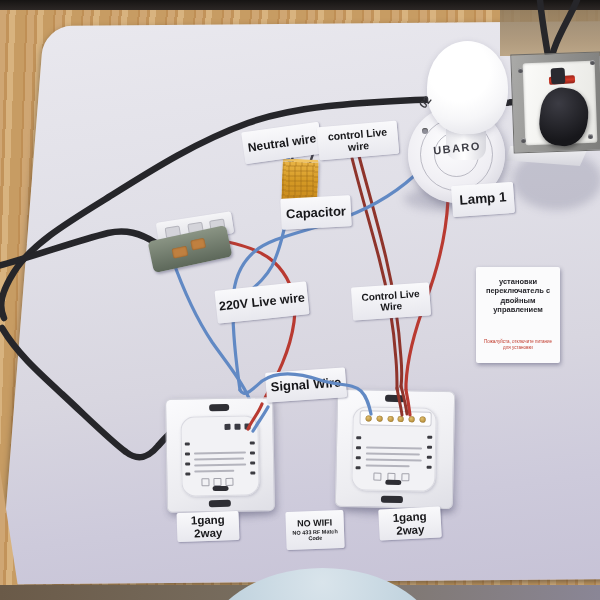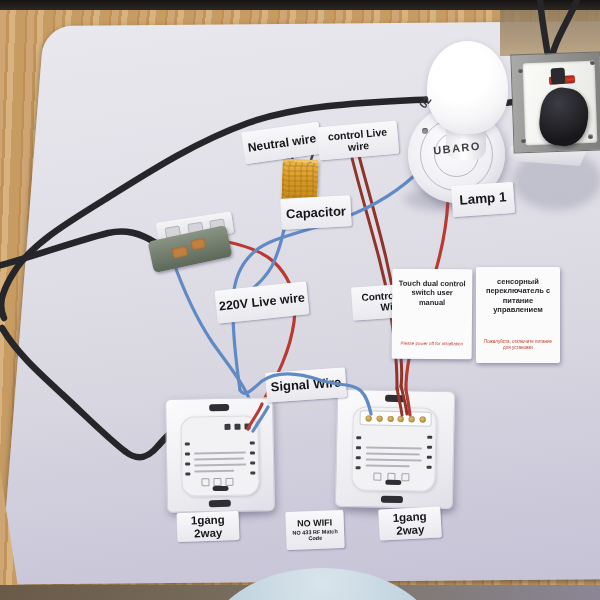--- a/index.html
+++ b/index.html
@@ -253,26 +253,22 @@
   <div class="abs lbl" style="left:352px;top:285px;width:78px;height:33px;font-size:10px;transform:rotate(-4deg)">Control Live Wire</div>
   <div class="abs lbl" style="left:266px;top:370px;width:80px;height:30px;font-size:13px;transform:rotate(-4deg)">Signal Wire</div>
   <div class="abs lbl" style="left:452px;top:184px;width:62px;height:31px;font-size:13.5px;transform:rotate(-4deg)">Lamp 1</div>
   <div class="abs lbl" style="left:177px;top:512px;width:62px;height:29px;font-size:11.5px;transform:rotate(-2deg)">1gang 2way</div>
   <div class="abs lbl" style="left:286px;top:511px;width:58px;height:38px;transform:rotate(-2deg);flex-direction:column;gap:2px">
     <span style="font-size:9px">NO WIFI</span>
     <span style="font-size:5.5px">NO 433 RF Match Code</span>
   </div>
   <div class="abs lbl" style="left:379px;top:508px;width:62px;height:31px;font-size:11.5px;transform:rotate(-3deg)">1gang 2way</div>
 
-  <div class="abs card" style="left:392px;top:269px;width:80px;height:90px;transform:rotate(.5deg)">
-    <div class="t">Touch dual control switch user manual</div>
-    <div class="n">Please power off for installation</div>
-  </div>
   <div class="abs card" style="left:476px;top:267px;width:84px;height:96px">
-    <div class="t">сенсорный переключатель с питание управлением</div>
+    <div class="t">установки переключатель с двойным управлением</div>
     <div class="n">Пожалуйста, отключите питание для установки</div>
   </div>
 
   <svg class="abs" style="left:0;top:0;z-index:60" width="600" height="600" viewBox="0 0 600 600">
     <path class="blu" d="M240,390 C244,398 252,390 262,381 C278,370 302,374 320,380 C338,386 352,383 361,391 C367,397 369,405 371,414"></path>
     <path class="red" d="M262,404 C258,414 252,420 248,429"></path>
     <path class="blu" d="M268,407 C263,416 257,424 253,431"></path>
     <path class="red" d="M406,390 C408,400 409,407 410,415"></path>
     <path class="redd" d="M397,388 C399,400 401,407 402,415"></path>
     <path class="redd" d="M401,386 C404,398 406,406 407,414"></path>

